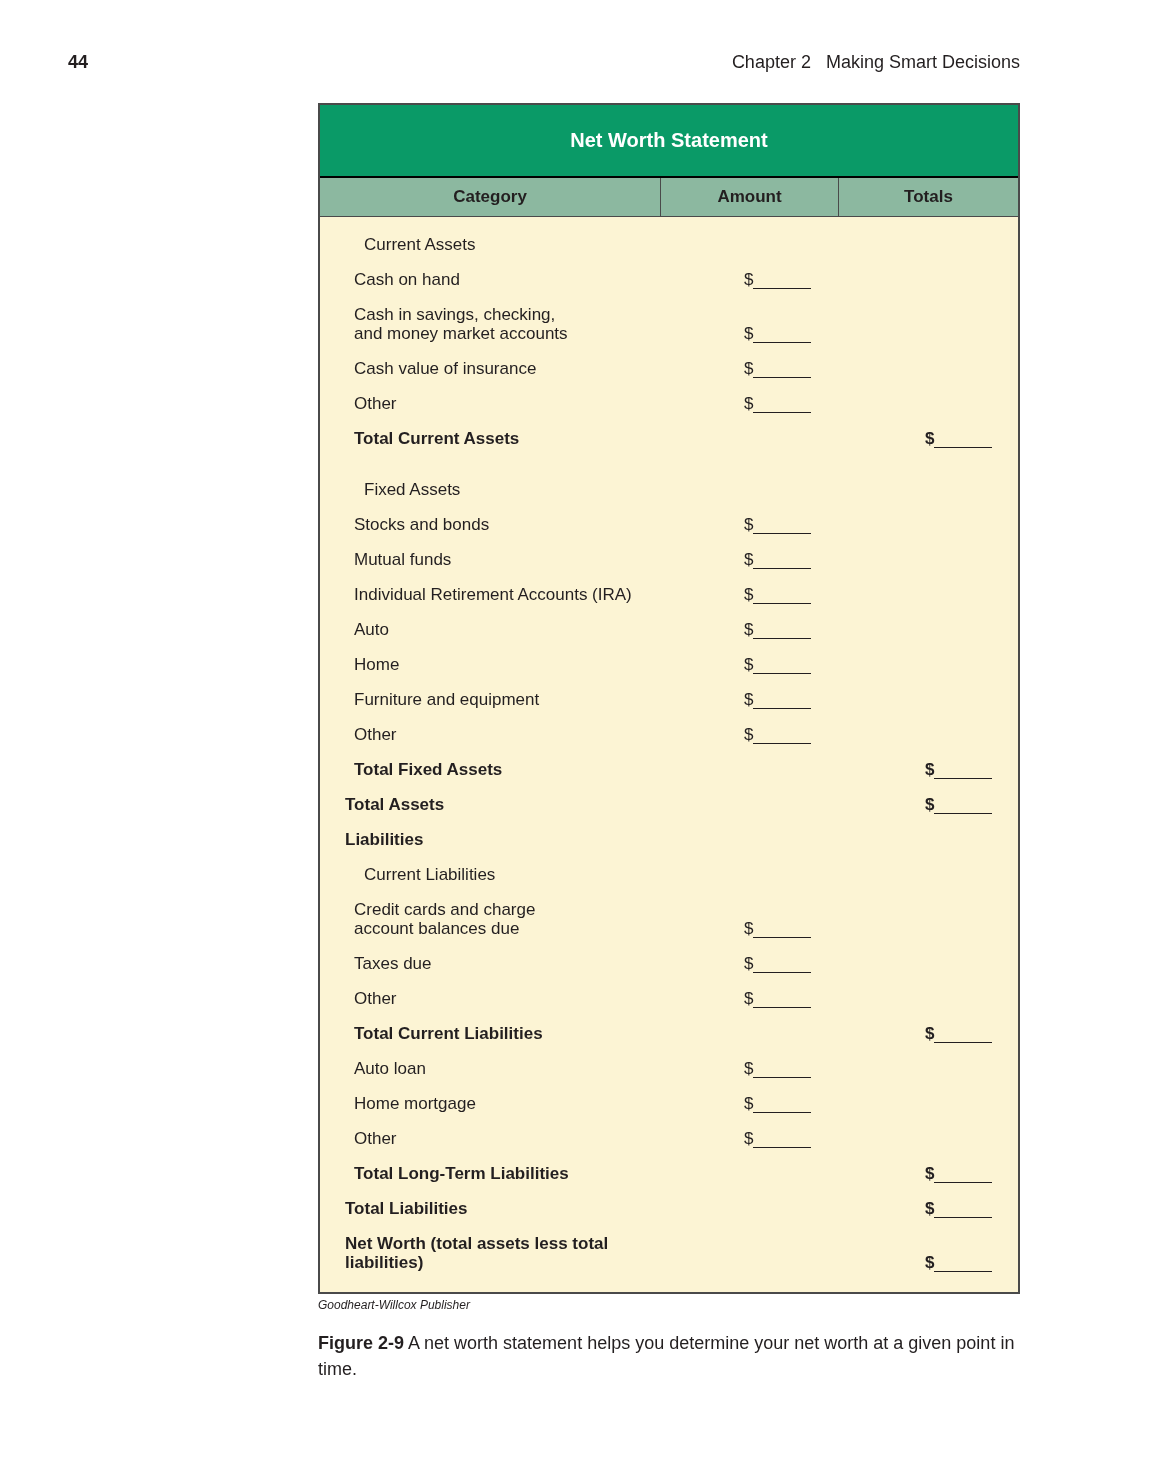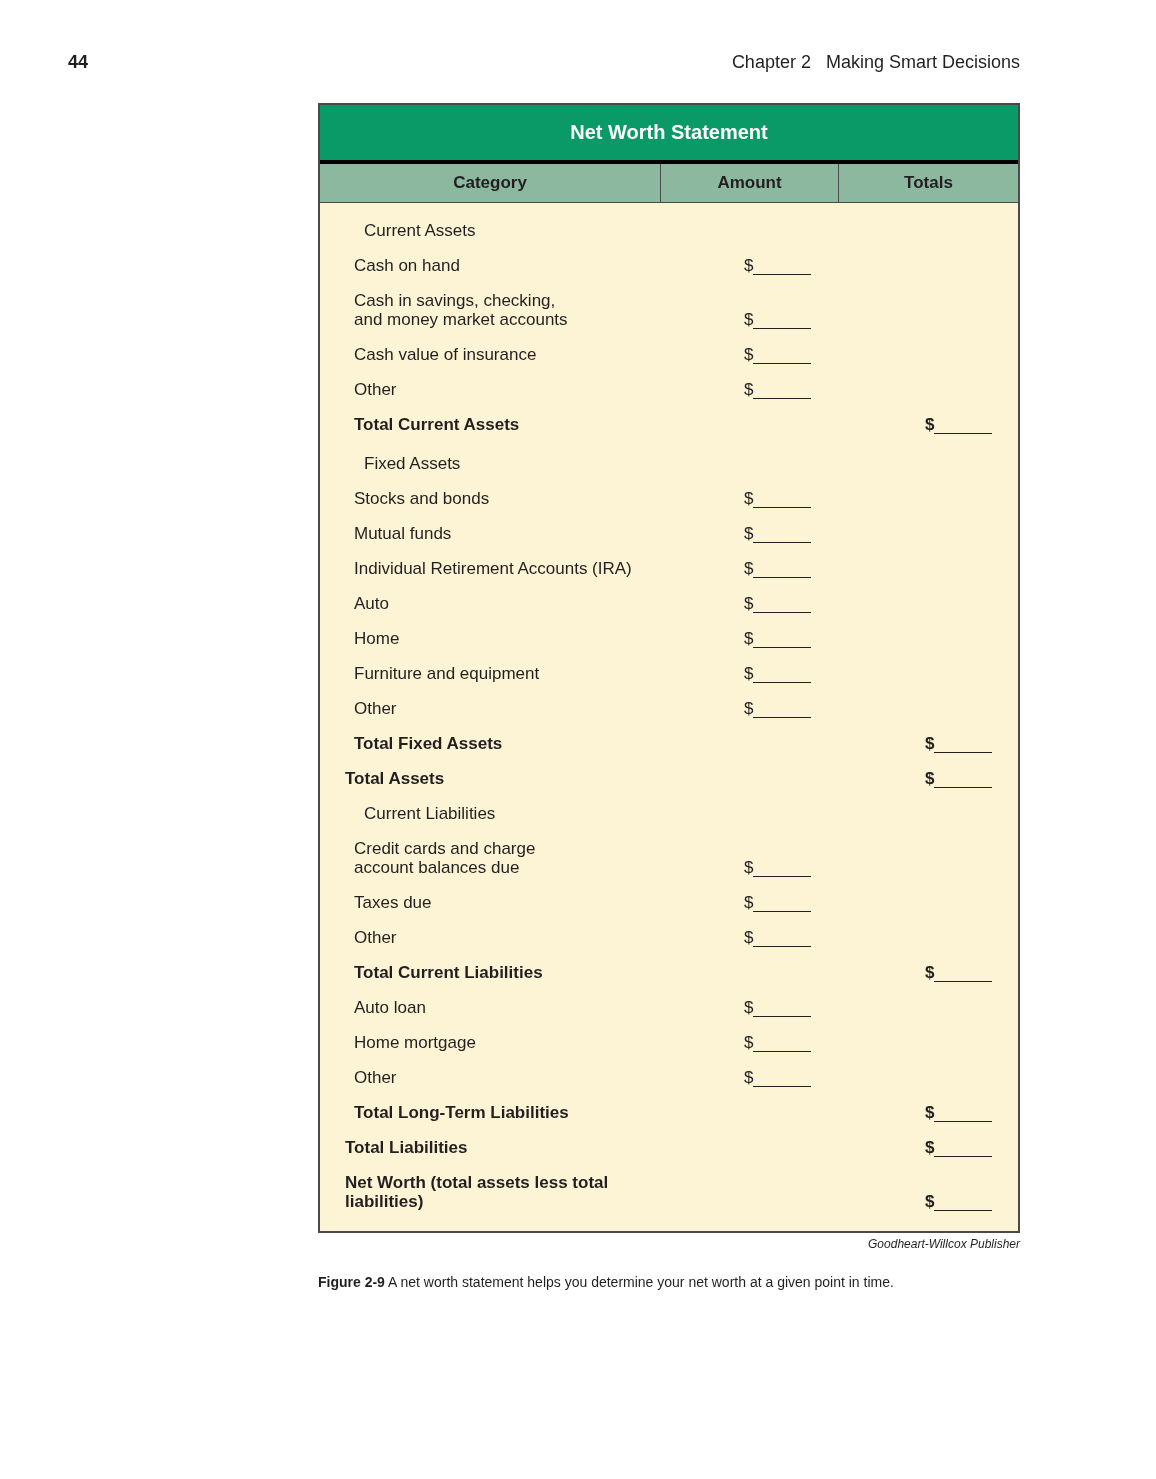--- a/index.html
+++ b/index.html
@@ -31,22 +31,22 @@
     margin: 30px 0 0 318px;
     width: 702px;
     border: 2px solid #4a4a4a;
   }
   .nw-title {
     background: #0a9a67;
     color: #ffffff;
     font-weight: bold;
     font-size: 20px;
     text-align: center;
-    padding: 16px 0;
-    border-bottom: 4px solid #000000;
+    padding: 24px 0;
+    border-bottom: 2px solid #000000;
   }
   .nw-header {
     display: grid;
     grid-template-columns: 340px 178px 180px;
     background: #8cb8a0;
     border-bottom: 1px solid #4a4a4a;
   }
   .nw-header .hcell {
     font-weight: bold;
     font-size: 17px;
@@ -57,21 +57,21 @@
 
   .nw-body {
     background: #fcf4d4;
     padding: 10px 0 12px 0;
   }
   .row {
     display: grid;
     grid-template-columns: 340px 178px 180px;
     padding: 8px 0;
   }
-  .row.gap { margin-top: 4px; }
+  .row.gap { margin-top: 16px; }
   .row.bold { font-weight: bold; }
   .cell {
     font-size: 17px;
     line-height: 19px;
   }
   .cell.cat { white-space: pre-line; }
   .indent1 .cat { padding-left: 25px; }
   .indent2 .cat { padding-left: 44px; }
   .indent3 .cat { padding-left: 34px; }
   .cell.amt, .cell.tot {
@@ -85,29 +85,29 @@
     display: inline-block;
     width: 58px;
     border-bottom: 1.5px solid #231f20;
     height: 17px;
   }
 
   
   .credit {
     margin: 4px 8px 0 318px;
     width: 702px;
-    text-align: right;
+    text-align: left;
     font-size: 12px;
     font-style: italic;
     color: #231f20;
   }
   .caption {
     margin: 18px 0 0 318px;
     width: 702px;
-    font-size: 14px;
+    font-size: 18px;
     line-height: 26px;
     color: #231f20;
   }
   .caption .fig-label { font-weight: bold; }
 </style>
 </head>
 <body>
 
 <div class="running-head">
   <span class="page-number">44</span>
@@ -266,20 +266,25 @@
       <div class="row indent1 bold">
         <div class="cell cat">Total Assets</div>
         <div class="cell amt"></div>
         <div class="cell tot">
           <span class="blank">
             <span>$</span>
             <span class="line"></span>
           </span>
         </div>
       </div>
+      <div class="row indent1 bold">
+        <div class="cell cat">Liabilities</div>
+        <div class="cell amt"></div>
+        <div class="cell tot"></div>
+      </div>
       <div class="row indent2">
         <div class="cell cat">Current Liabilities</div>
         <div class="cell amt"></div>
         <div class="cell tot"></div>
       </div>
       <div class="row indent3">
         <div class="cell cat">Credit cards and charge
 account balances due</div>
         <div class="cell amt">
           <span class="blank">

